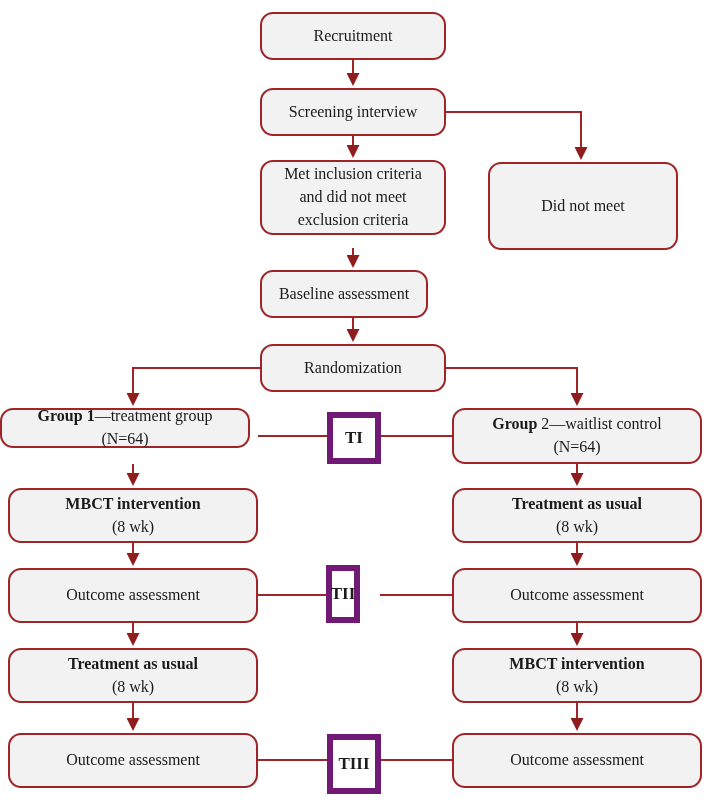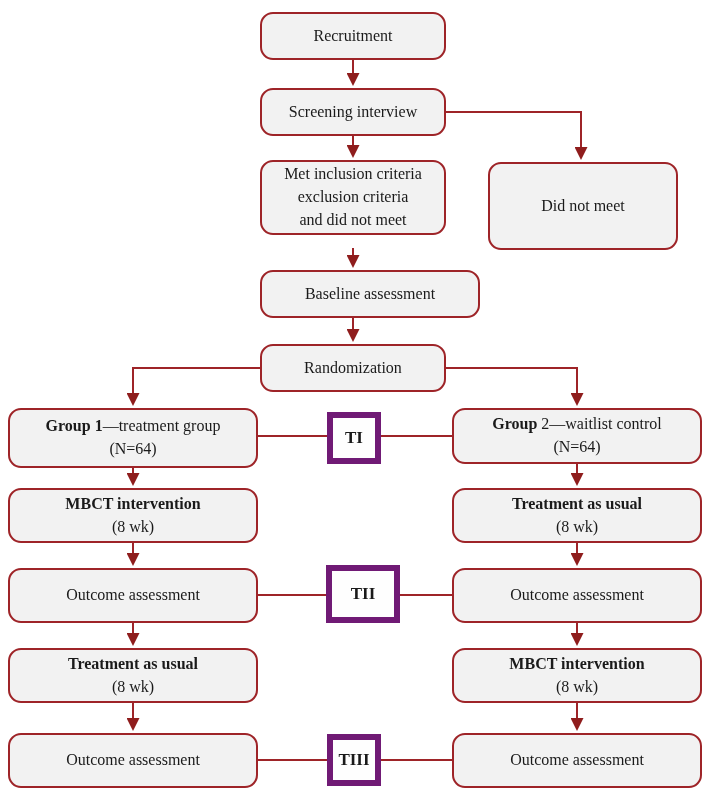--- a/index.html
+++ b/index.html
@@ -38,38 +38,38 @@
     justify-content:center;
     font-size:17px;
     font-weight:bold;
   }
   .box b{font-weight:bold;}
   
   .b-recruitment   {left:260px;top:12px; width:186px;height:48px;}
   .b-screening     {left:260px;top:88px; width:186px;height:48px;}
   .b-met           {left:260px;top:160px;width:186px;height:75px;}
   .b-notmet        {left:488px;top:162px;width:190px;height:88px;}
-  .b-baseline      {left:260px;top:270px;width:220px;height:48px;}
+  .b-baseline      {left:260px;top:270px;width:168px;height:48px;}
   .b-randomization {left:260px;top:344px;width:186px;height:48px;}
   
-  .b-group1        {left:8px;  top:408px;width:250px;height:60px;}
+  .b-group1        {left:0;  top:408px;width:250px;height:40px;}
   .b-mbct-l        {left:8px;  top:488px;width:250px;height:55px;}
   .b-outcome-l1    {left:8px;  top:568px;width:250px;height:55px;}
   .b-tau-l         {left:8px;  top:648px;width:250px;height:55px;}
   .b-outcome-l2    {left:8px;  top:733px;width:250px;height:55px;}
   
   .b-group2        {left:452px;top:408px;width:250px;height:56px;}
   .b-tau-r         {left:452px;top:488px;width:250px;height:55px;}
   .b-outcome-r1    {left:452px;top:568px;width:250px;height:55px;}
   .b-mbct-r        {left:452px;top:648px;width:250px;height:55px;}
   .b-outcome-r2    {left:452px;top:733px;width:250px;height:55px;}
   
   .b-t1 {left:327px;top:412px;width:54px;height:52px;}
-  .b-t2 {left:326px;top:565px;width:74px;height:58px;}
-  .b-t3 {left:327px;top:734px;width:54px;height:52px;}
+  .b-t2 {left:326px;top:565px;width:34px;height:58px;}
+  .b-t3 {left:327px;top:734px;width:54px;height:60px;}
 </style>
 </head>
 <body>
 
 <div class="stage">
 
   <svg class="connectors" viewBox="0 0 710 800" xmlns="http://www.w3.org/2000/svg">
     <defs>
       <marker id="arw" viewBox="0 0 10 10" refX="8.5" refY="5" markerWidth="13" markerHeight="13" markerUnits="userSpaceOnUse" orient="auto">
         <polygon points="0,0 10,5 0,10" fill="#8f1d1d"></polygon>
@@ -105,22 +105,22 @@
   <div class="box b-recruitment">
     <span>Recruitment</span>
   </div>
 
   <div class="box b-screening">
     <span>Screening interview</span>
   </div>
 
   <div class="box b-met">
     <span>Met inclusion criteria</span>
+    <span>and did not meet</span>
     <span>exclusion criteria</span>
-    <span>and did not meet</span>
   </div>
 
   <div class="box b-notmet">
     <span>Did not meet</span>
   </div>
 
   <div class="box b-baseline">
     <span>Baseline assessment</span>
   </div>
 

